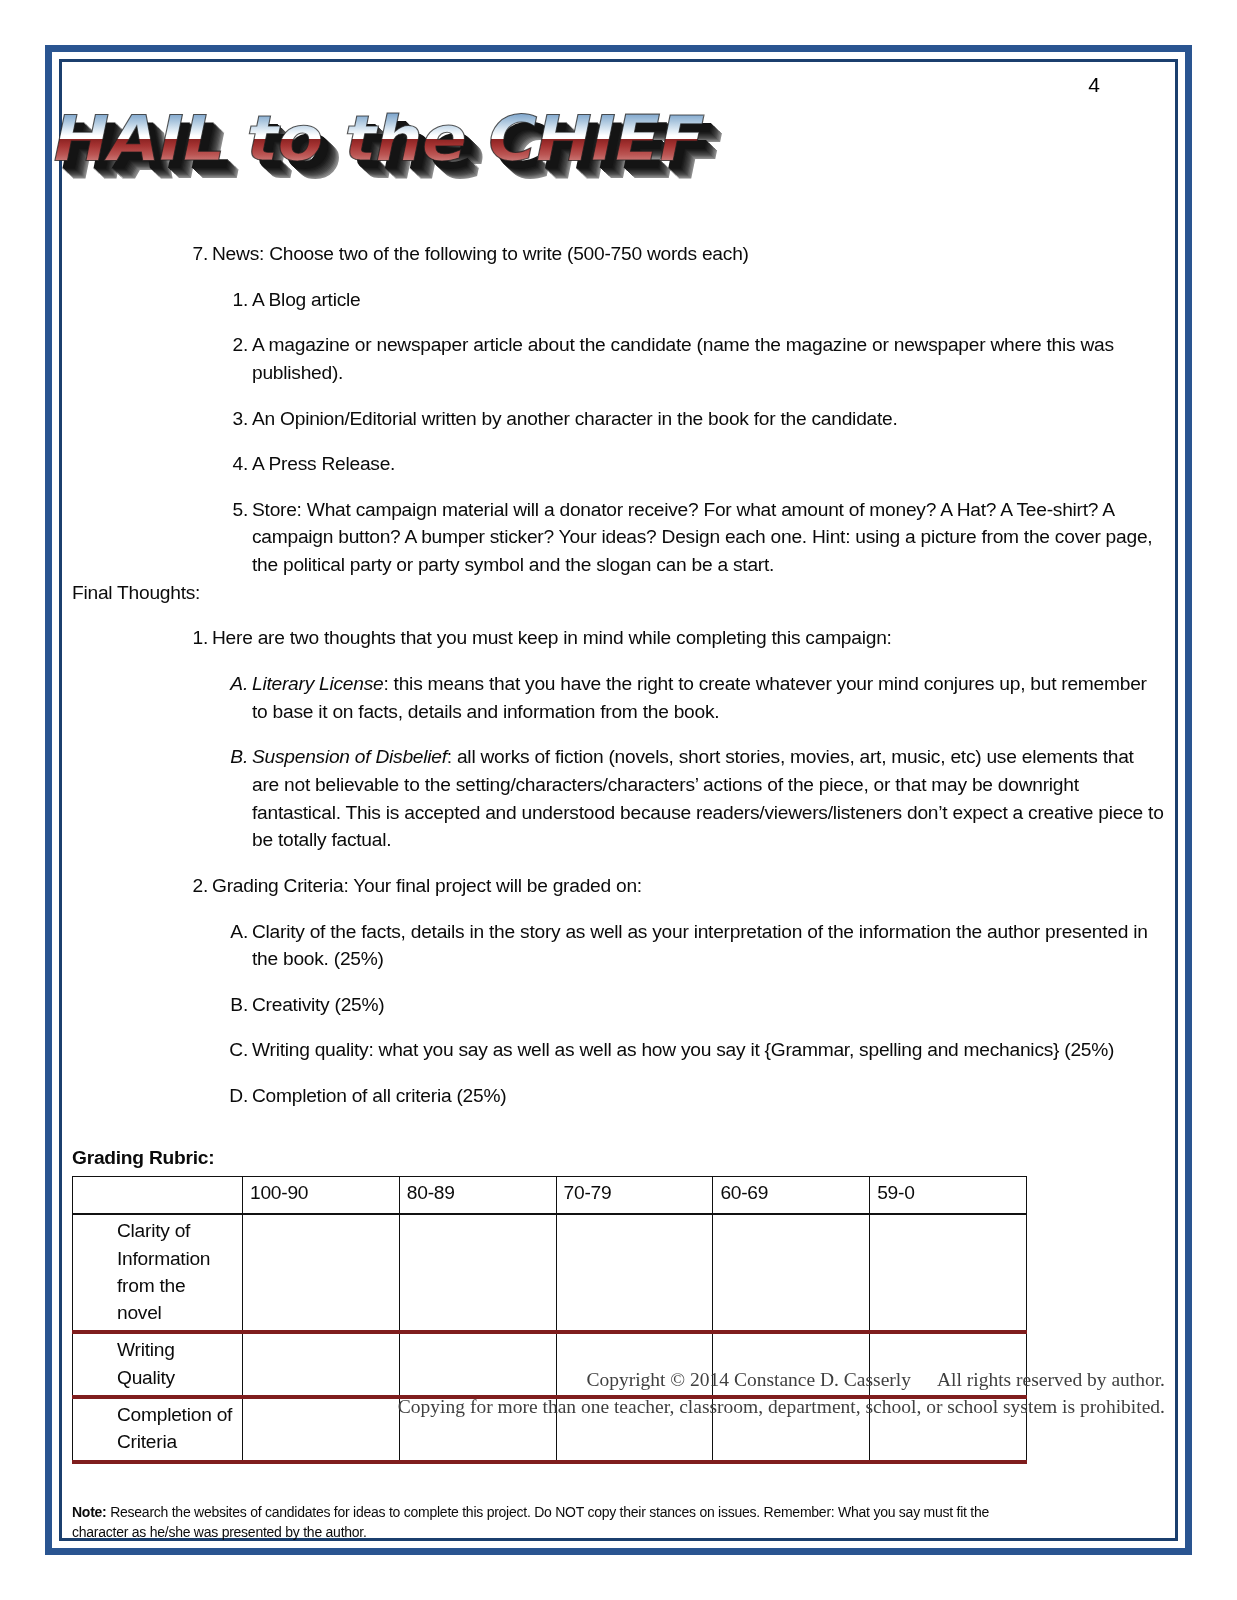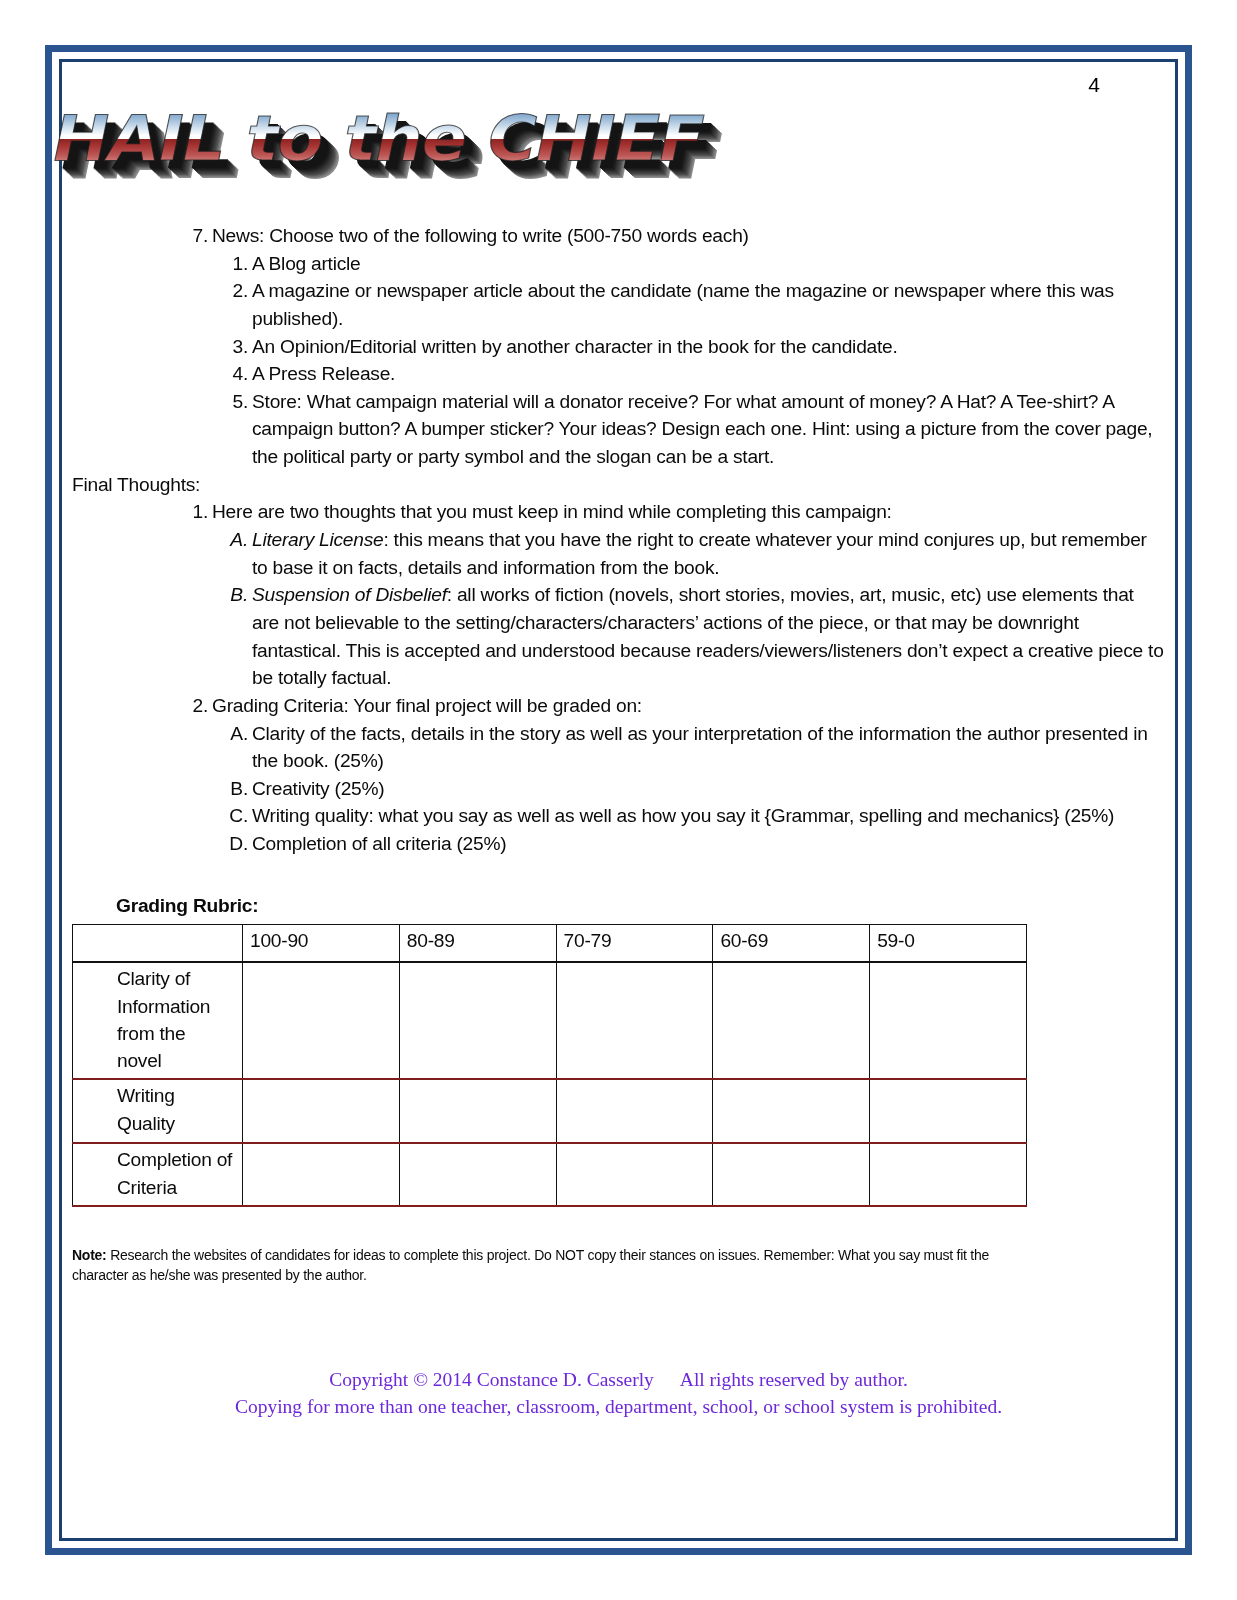--- a/index.html
+++ b/index.html
@@ -141,21 +141,21 @@
     display: block;
     margin: 0;
   }
   .li .marker {
     position: absolute;
     left: 0;
     top: 0;
     width: 38px;
     text-align: right;
   }
-  .li .txt { display: block; }
+  .li .txt { display: block; margin-top: 18px; }
 
   
   .lvl1 { padding-left: 140px; margin-bottom: 0; }
   .lvl1 > .marker { left: 98px; }
   
   .lvl2 { padding-left: 180px; }
   .lvl2 > .marker { left: 138px; }
 
   .heading {
     font-weight: normal;
@@ -164,21 +164,20 @@
   }
   .italic { font-style: italic; }
   .bold { font-weight: bold; }
 
   
   .rubric-title {
     font-weight: bold;
     margin-top: 34px;
     margin-bottom: 5px;
     padding-left: 0;
-    margin-left: 44px;
   }
   table.rubric {
     border-collapse: collapse;
     width: 955px;
     table-layout: fixed;
     font-family: "Liberation Sans", sans-serif;
     font-size: 19.2px;
     letter-spacing: -0.25px;
   }
   table.rubric td {
@@ -186,44 +185,44 @@
     vertical-align: top;
     padding: 2px 7px 4px 7px;
     line-height: 1.42;
     height: 28px;
   }
   table.rubric tr.head td {
     border-bottom: 2px solid #111;
     height: 30px;
   }
   table.rubric tr.body-row td {
-    border-bottom: 2px solid #7f1d1d;
+    border-bottom: 4px solid #7f1d1d;
     padding-left: 44px;
   }
   table.rubric td.label-col { width: 155px; }
 
   .note {
     margin-top: 38px;
     font-size: 14px;
     line-height: 1.44;
     letter-spacing: -0.25px;
     width: 950px;
   }
 
   
   .footer {
     position: absolute;
     left: 0;
     right: 0;
     bottom: 118px;
-    text-align: center;
+    text-align: right;
     font-family: "Liberation Serif", serif;
     font-size: 19.5px;
     line-height: 1.35;
-    color: #6d28d9;
+    color: #404040;
   }
   .footer .sp { display: inline-block; width: 26px; }
 </style>
 </head>
 <body>
 
 <div class="page">
 
   <div class="frame-outer"></div>
   <div class="frame-inner"></div>

